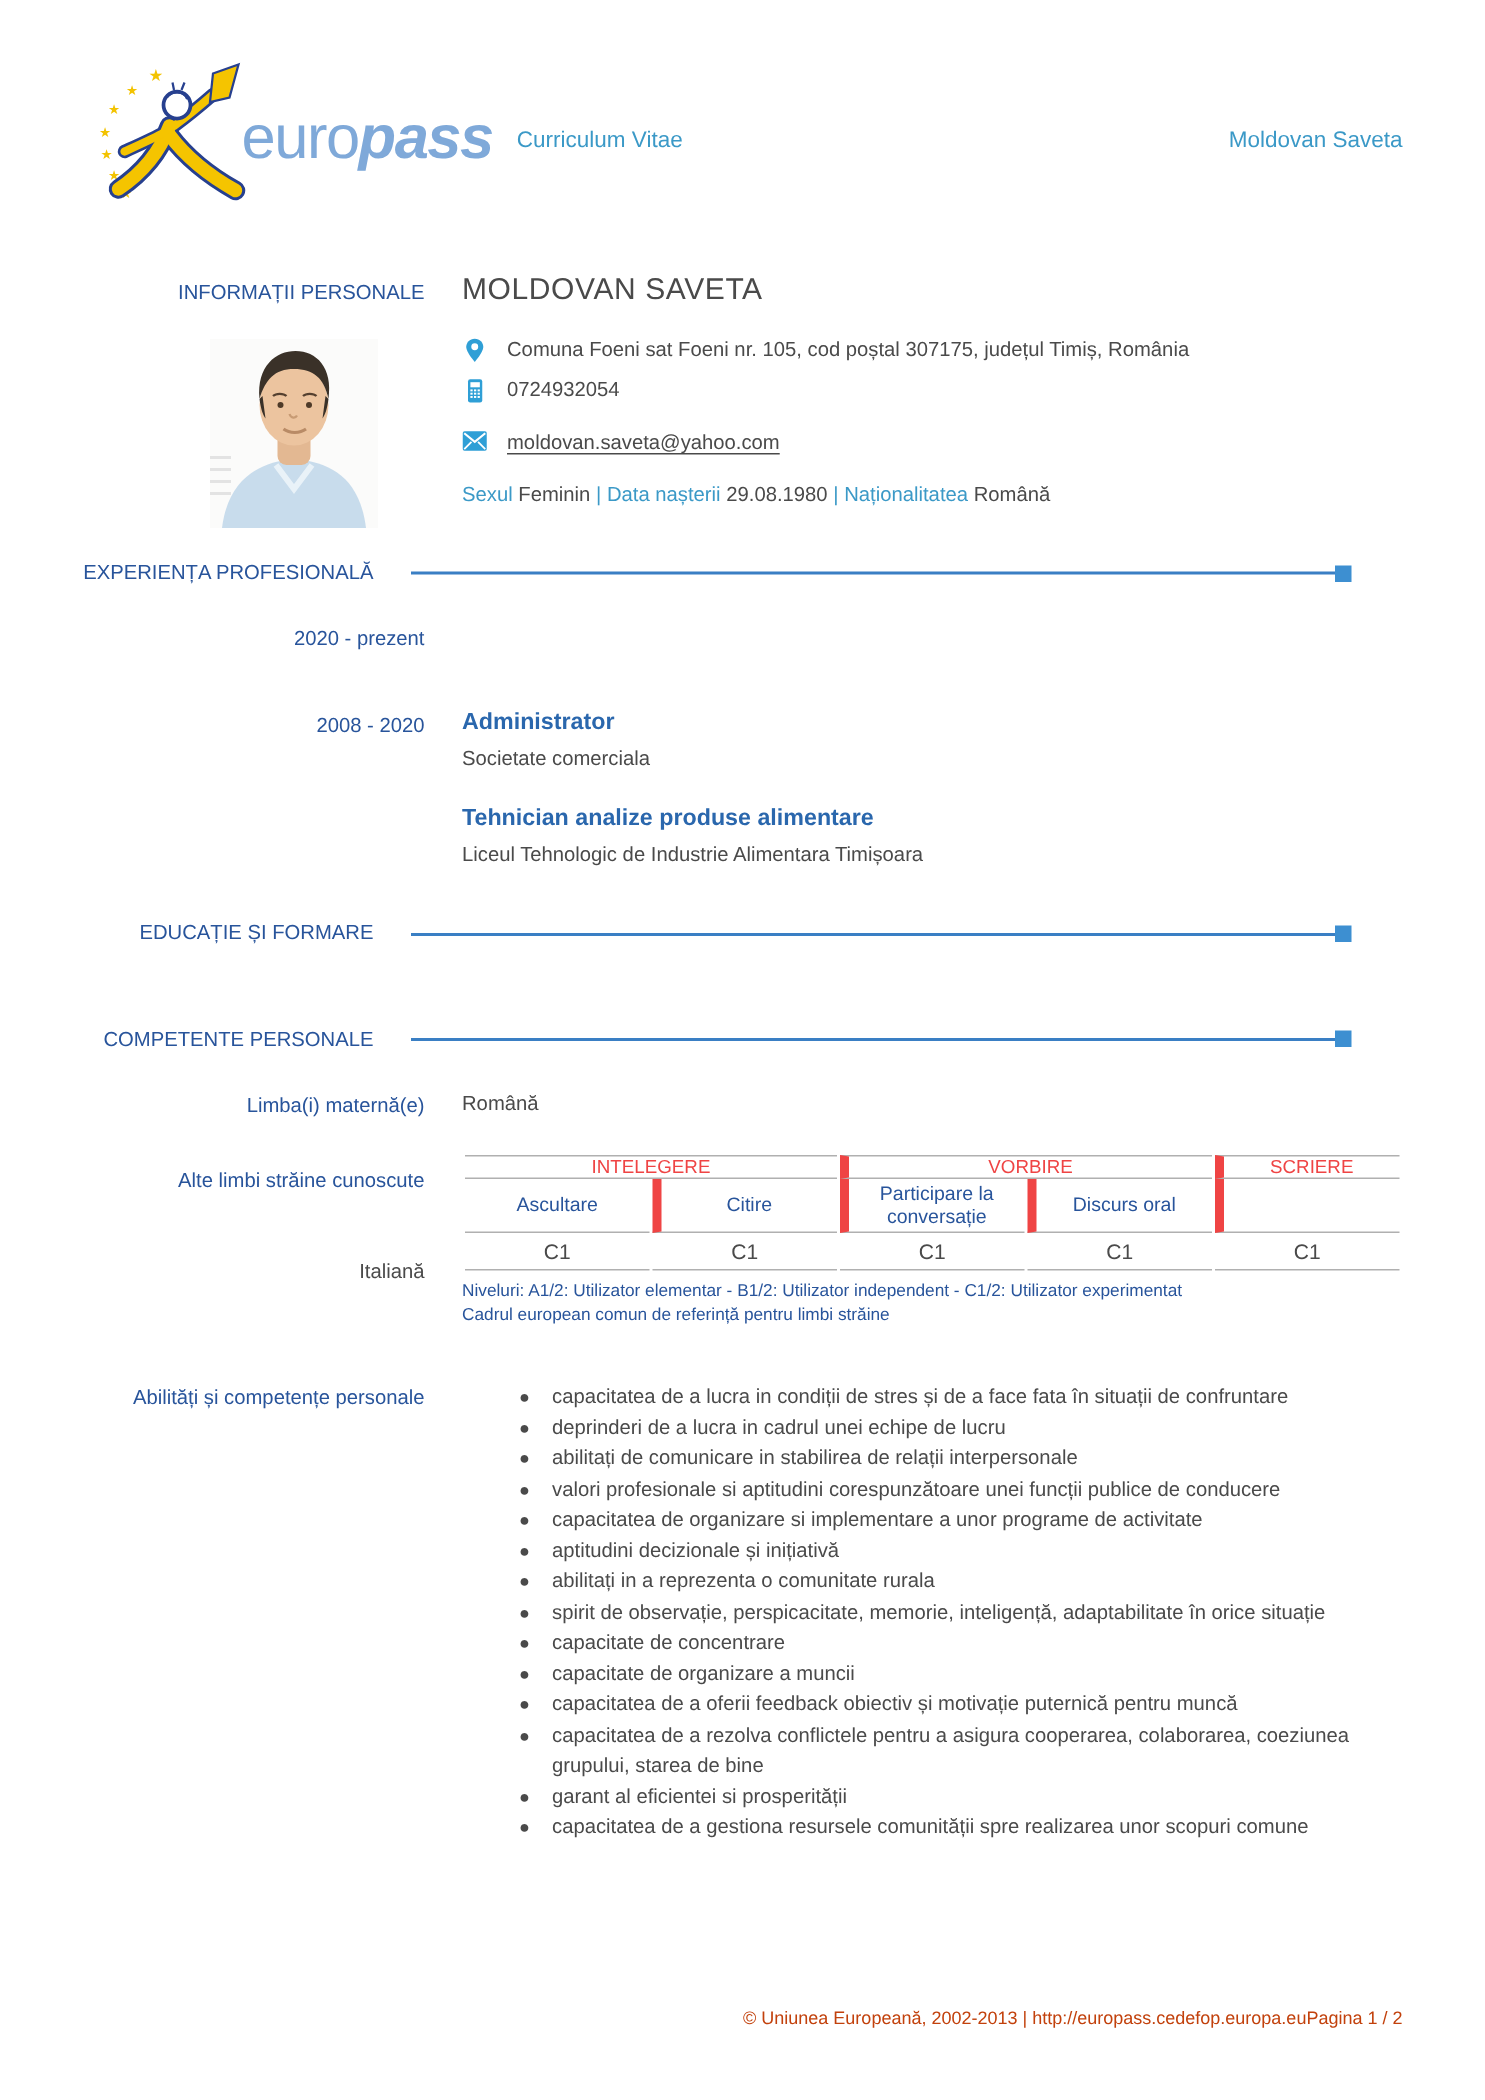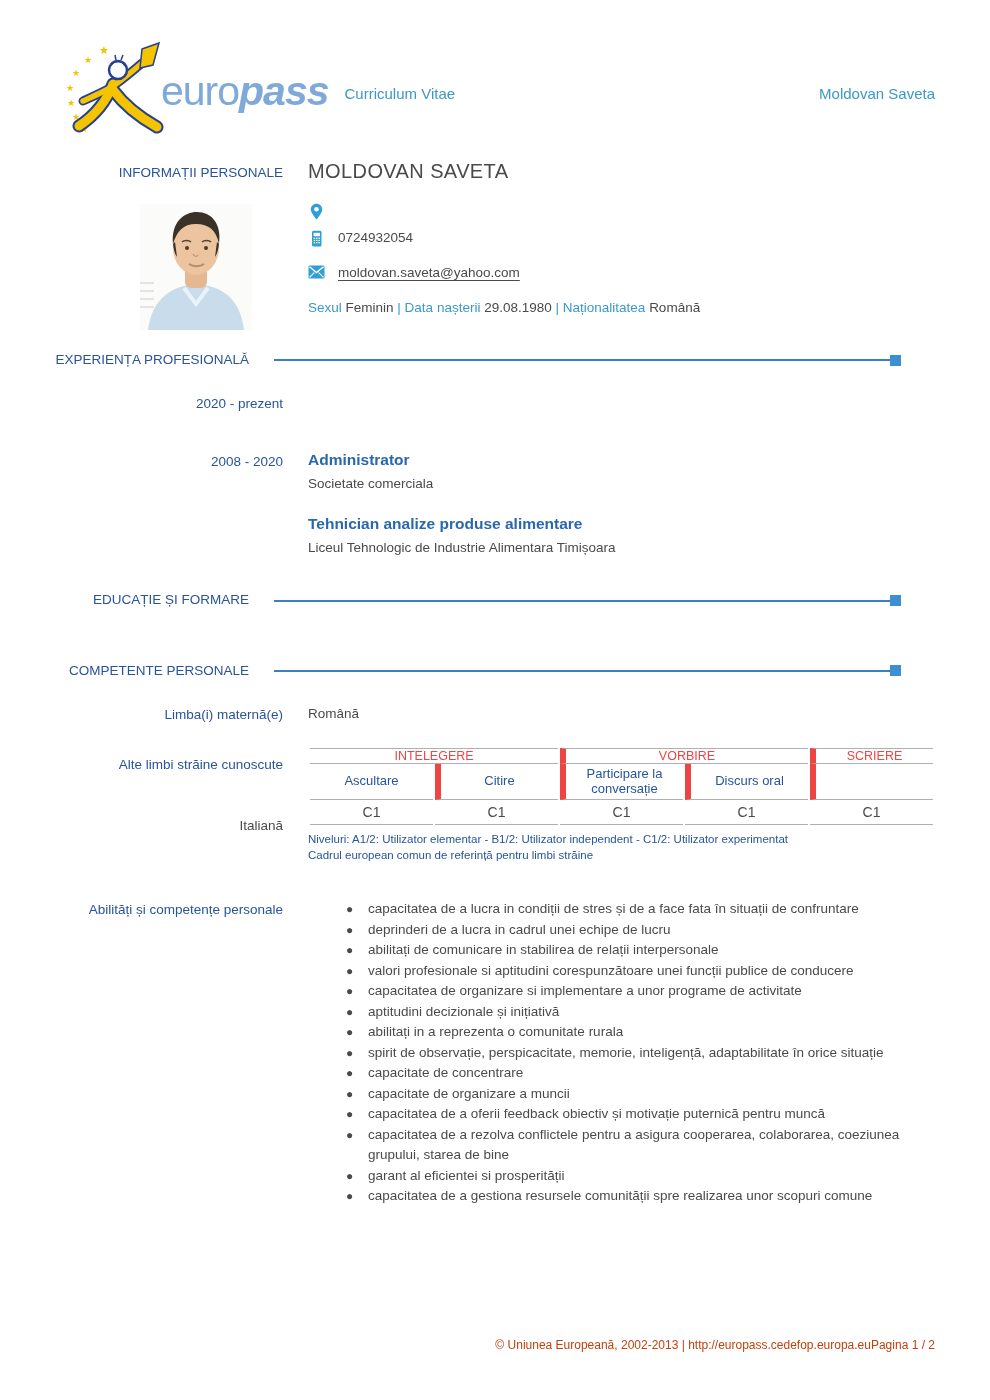--- a/index.html
+++ b/index.html
@@ -24,21 +24,21 @@
   
   .row { display:grid; grid-template-columns:228px 627px; column-gap:25px; padding:0 55px; }
   .lbl-col { text-align:right; color:#28549b; font-size:13.5px; line-height:1.35; }
 
   .section-row { align-items:center;padding-left:21px; }
   .section-line { display:flex; align-items:center; height:13px; }
   .section-line .bar { flex:1; height:2px; background:#3a7fc4; }
   .section-line .sq { width:11px; height:11px; background:#3d8fd1; flex:0 0 auto; }
 
   
-  .personal-row { margin-top:26px; position:relative; }
+  .personal-row { margin-top:48px; position:relative; }
   .person-name { font-size:20px; color:#4a4a4a; letter-spacing:.4px; }
   .contact-block { margin-top:20px; }
   .contact { display:flex; align-items:flex-start; gap:13px; font-size:13.5px; }
   .contact svg { flex:0 0 auto; margin-top:0; }
   .c-address { margin-bottom:10px; }
   .c-phone { margin-bottom:18px; }
   .c-email { margin-bottom:20px; }
   .email-link { color:#4a4a4a; text-underline-offset:3px; }
   .meta { margin-top:16px; font-size:13.5px; }
   .meta .ml { color:#3b99c7; }
@@ -122,20 +122,21 @@
   <div class="row personal-row">
     <div class="lbl-col" style="padding-top:4px;">INFORMAȚII PERSONALE</div>
     <div>
       <div class="person-name">MOLDOVAN SAVETA</div>
       <div class="contact-block">
         <div class="contact c-address">
           <svg width="17" height="17" viewBox="0 0 17 17">
             <path d="M8.5,0.8 C5.1,0.8 2.8,3.4 2.8,6.4 C2.8,9.8 8.5,16.4 8.5,16.4 C8.5,16.4 14.2,9.8 14.2,6.4 C14.2,3.4 11.9,0.8 8.5,0.8 Z" fill="#2f9fd6"></path>
             <circle cx="8.5" cy="6.2" r="2.3" fill="#ffffff"></circle>
           </svg>
+          <span>Comuna Foeni sat Foeni nr. 105, cod poștal 307175, județul Timiș, România</span>
         </div>
         <div class="contact c-phone">
           <svg width="17" height="17" viewBox="0 0 17 17">
             <rect x="4" y="0.8" width="9.5" height="15.6" rx="1.5" fill="#2f9fd6"></rect>
             <rect x="5.6" y="2.8" width="6.3" height="3.4" fill="#ffffff"></rect>
             <g fill="#ffffff">
               <rect x="5.6" y="7.6" width="1.5" height="1.3"></rect>
                 <rect x="8" y="7.6" width="1.5" height="1.3"></rect>
                 <rect x="10.4" y="7.6" width="1.5" height="1.3"></rect>
               <rect x="5.6" y="9.8" width="1.5" height="1.3"></rect>

